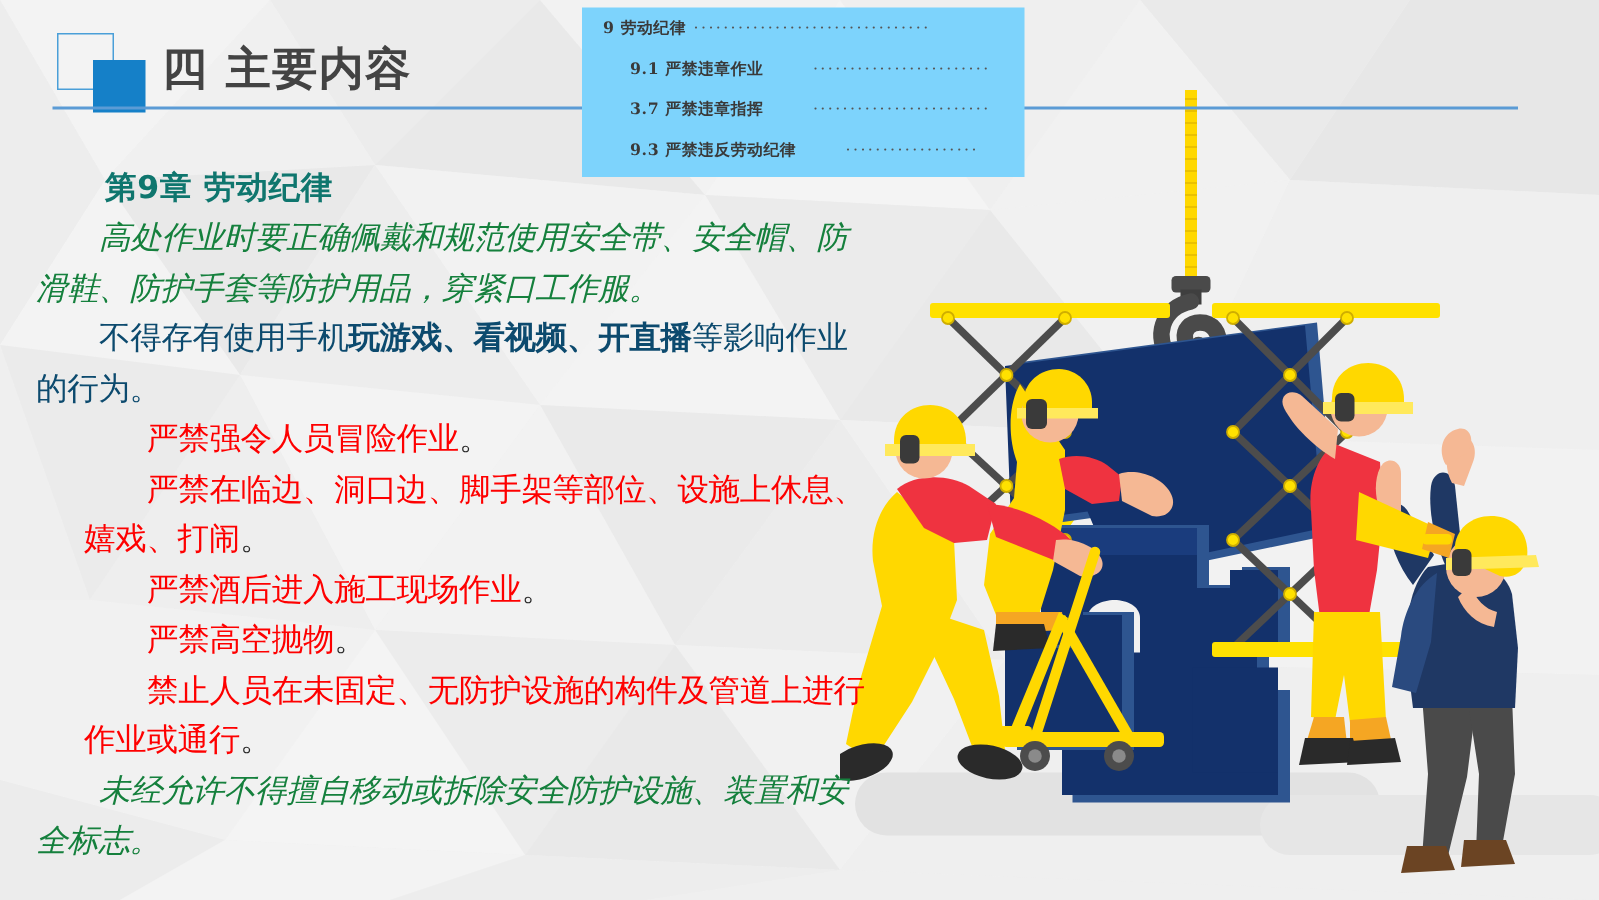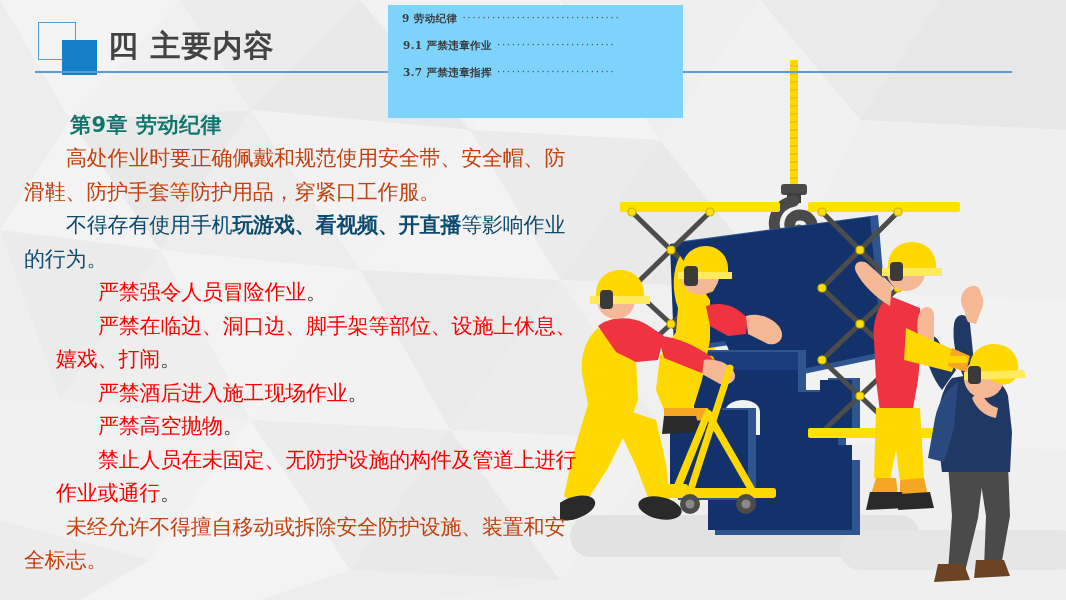--- a/index.html
+++ b/index.html
@@ -40,36 +40,36 @@
     background:#7dd3fc; z-index:8; padding:7px 0 0 0;
     font-family:"DejaVu Serif","Liberation Serif",serif;
   }
   .toc-row { display:flex; align-items:baseline; white-space:nowrap; height:27px; }
   .toc-row .lbl { color:#3a3a3a; font-size:10.5px; font-weight:bold; letter-spacing:.4px; }
   .toc-row .dots {
     flex:1; overflow:hidden; white-space:nowrap; color:#555;
     font-size:10.5px; letter-spacing:1.6px; margin-left:5px;
   }
   .toc-l0 { padding-left:14px; }
-  .toc-l1 { padding-left:15px; }
+  .toc-l1 { padding-left:32px;gap:28px; }
 
   
   #text-block {
     position:absolute; left:24px; top:108px; width:560px; z-index:6;
     font-family:"DejaVu Sans","Liberation Sans",sans-serif;
   }
   #chapter-heading {
     font-size:21px; font-weight:bold; color:#0f766e;
     padding-left:46px; line-height:34px; letter-spacing:.5px;
   }
   .para {
     font-size:21px; line-height:33.5px; text-indent:42px;
     letter-spacing:-0.2px; word-break:break-all;
   }
-  .p-black { color:#c2410c; }
+  .p-black { color:#15803d;font-style:italic; }
   .p-blue  { color:#0c4a6e; }
   .p-red   { color:#fe0000;margin-left:32px; }
   .b       { font-weight:bold; }
   .period-dark { color:#2a2a2a; }
 
   
   #illus { position:absolute; left:560px; top:60px; width:506px; height:540px; z-index:4; }
 </style>
 </head>
 <body>
@@ -130,20 +130,24 @@
     <span class="dots">································</span>
   </div>
   <div class="toc-row toc-l1">
     <span class="lbl">9.1 严禁违章作业</span>
     <span class="dots">························</span>
   </div>
   <div class="toc-row toc-l1">
     <span class="lbl">3.7 严禁违章指挥</span>
     <span class="dots">························</span>
   </div>
+  <div class="toc-row toc-l1">
+    <span class="lbl">9.3 严禁违反劳动纪律</span>
+    <span class="dots">··················</span>
+  </div>
 </div>
 
 <svg id="illus" viewBox="0 0 506 540" preserveAspectRatio="xMidYMid meet">
 
   <g>
     <rect x="10" y="455" width="350" height="42" rx="21" fill="#e2e2e2"></rect>
     <rect x="280" y="470" width="240" height="40" rx="20" fill="#e6e6e6"></rect>
   </g>
 
   <g>

